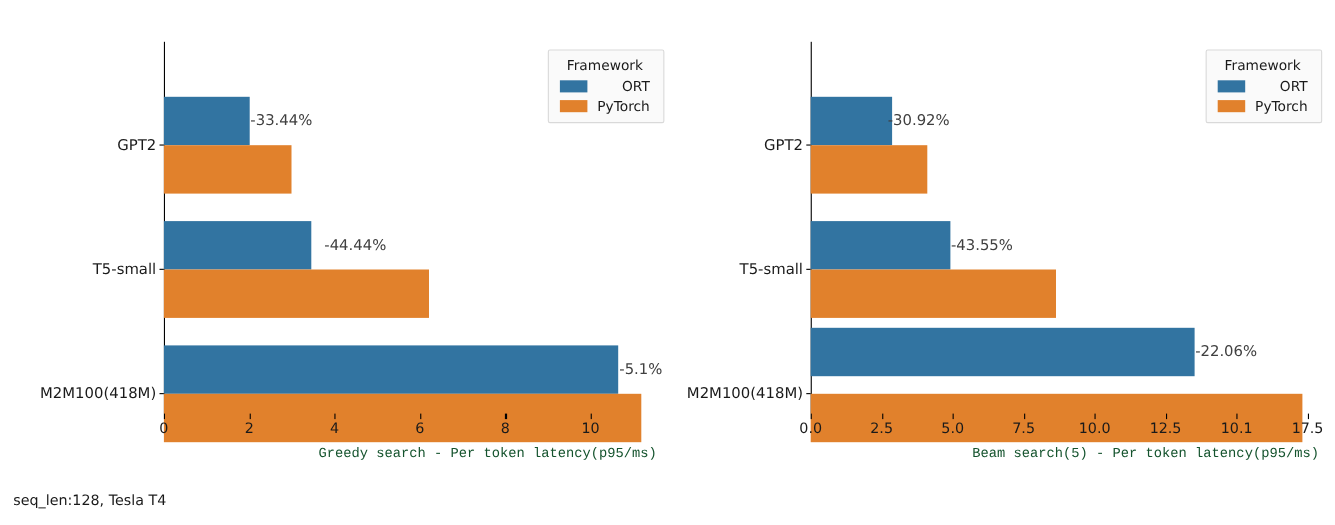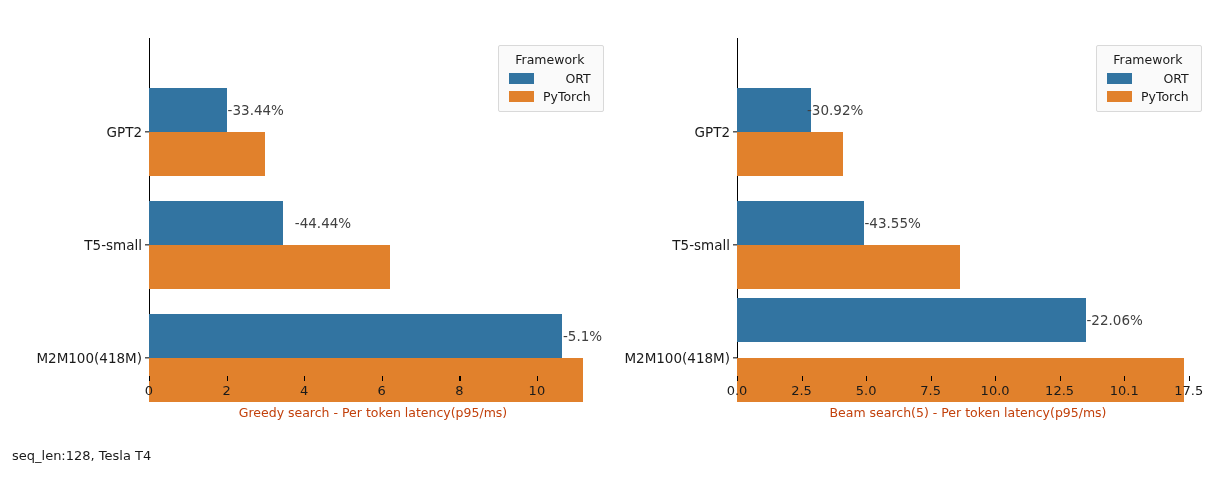--- a/index.html
+++ b/index.html
@@ -141,23 +141,24 @@
     transform: translateX(-50%);
     font-size: 13px;
     color: #1a1a1a;
     white-space: nowrap;
   }
   .xlabel {
     position: absolute;
     top: 29px;
     left: 0;
     width: 100%;
-    text-align: center;
+    text-align: right;
     font-size: 12.5px;
-    color: #c2410c;
+    color: #14532d;
+    font-family: Liberation Mono, monospace;
   }
 
   
   .legend {
     position: absolute;
     box-sizing: border-box;
     background: #fafafa;
     border: 1px solid #d9d9d9;
     border-radius: 2px;
     padding: 6px 12px 7px 10px;

